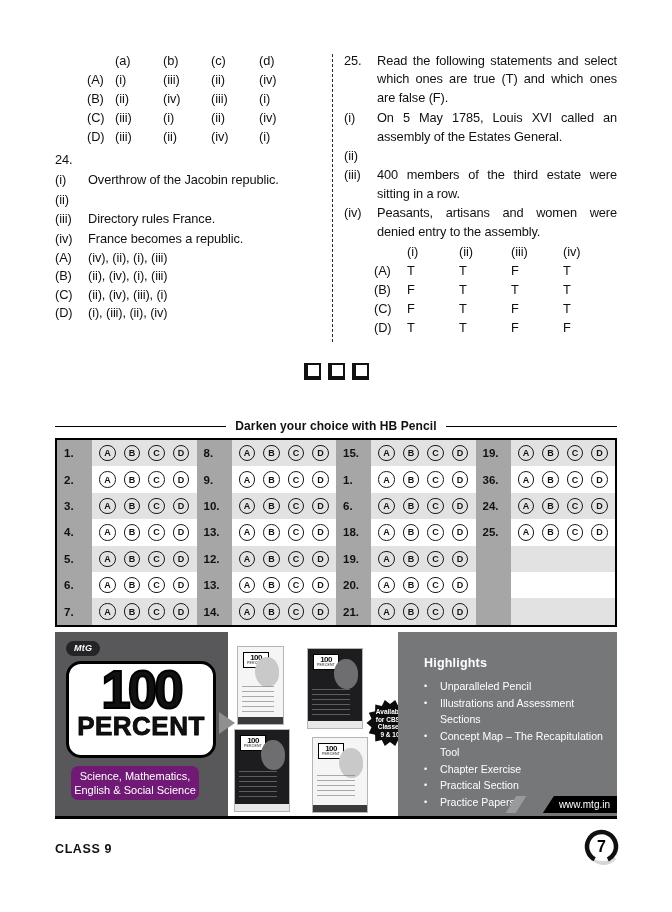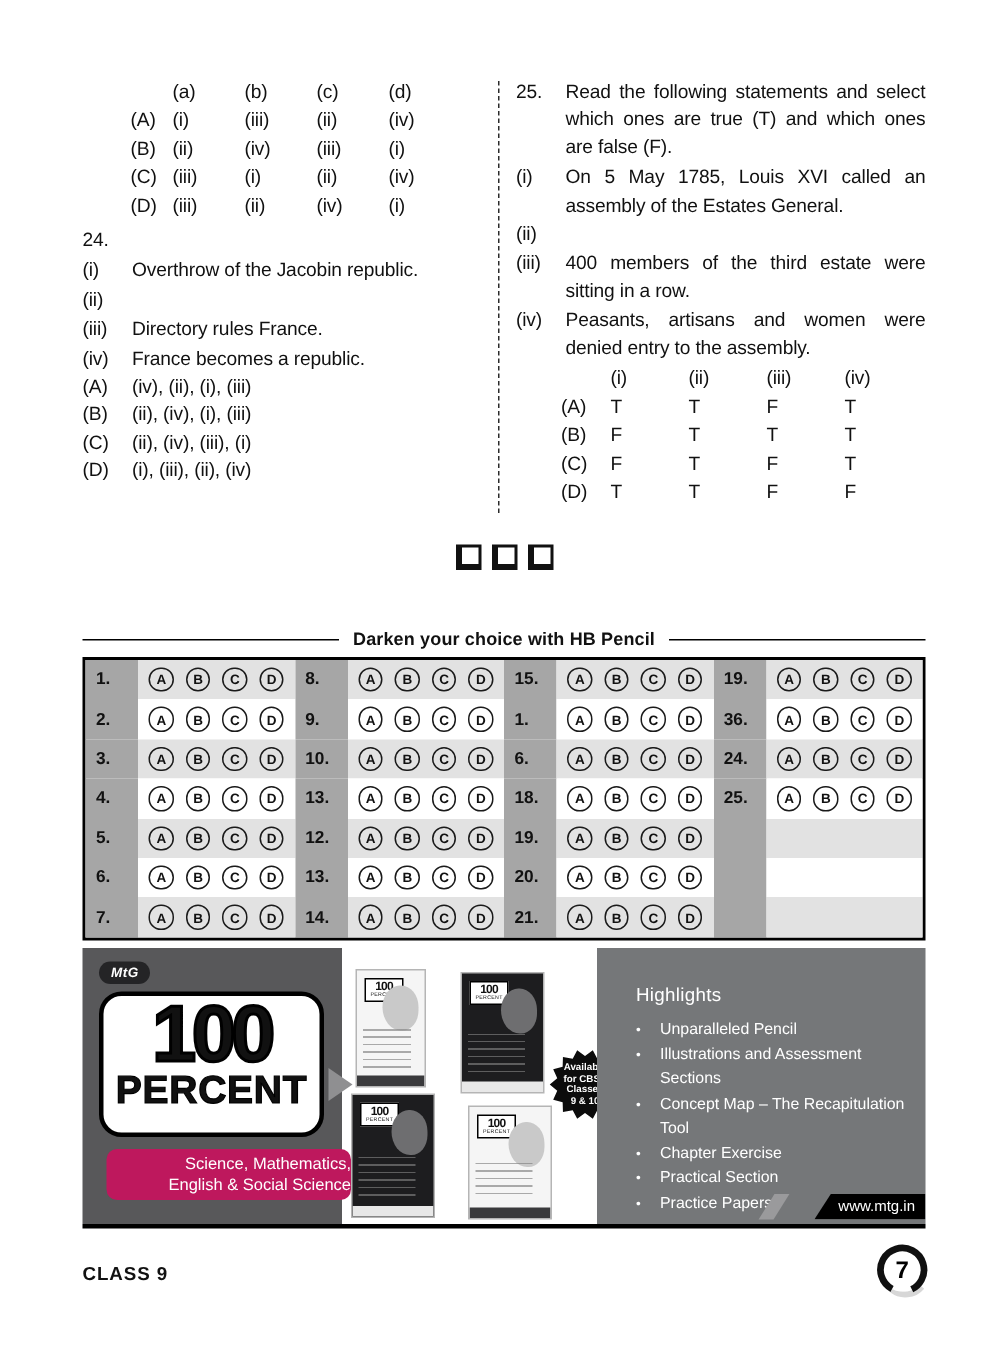--- a/index.html
+++ b/index.html
@@ -66,22 +66,22 @@
     position:absolute;left:11px;top:9px;background:#242426;color:#fff;border-radius:9px;
     font-size:9px;font-weight:bold;font-style:italic;padding:2px 8px 3px 8px;letter-spacing:0.3px;
   }
   .logo-card{
     position:absolute;left:11px;top:29px;width:150px;height:97px;background:#fff;
     border:3.5px solid #000;border-radius:15px;box-sizing:border-box;text-align:center;overflow:hidden;
   }
   .logo-100{font-weight:700;font-size:53px;line-height:50px;letter-spacing:-3px;-webkit-text-stroke:2px #000;margin-top:1px;}
   .logo-percent{font-weight:700;font-size:26px;line-height:26px;letter-spacing:0.5px;-webkit-text-stroke:0.8px #000;margin-top:-2px;}
   .subjects-pill{
-    position:absolute;left:16px;top:134px;width:163px;height:34px;background:#be185d;border-radius:7px;
-    color:#fff;text-align:right;font-size:11px;line-height:13.5px;box-sizing:border-box;padding-top:4px;
+    position:absolute;left:16px;top:134px;width:128px;height:34px;background:#701a75;border-radius:7px;
+    color:#fff;text-align:center;font-size:11px;line-height:13.5px;box-sizing:border-box;padding-top:4px;
   }
   .b-arrow{position:absolute;left:164px;top:80px;width:0;height:0;
     border-left:16px solid #8f8f91;border-top:11px solid transparent;border-bottom:11px solid transparent;}
   
   #covers .cover{position:absolute;box-shadow:0 0 0 1px #b5b5b5;overflow:hidden;}
   .cover.vlight{background:#f5f5f5;}
   .cover.vdark{background:#1d1d1f;}
   .cover.c0{left:183px;top:15px;width:45px;height:77px;}
   .cover.c1{left:253px;top:17px;width:54px;height:79px;}
   .cover.c2{left:180px;top:98px;width:54px;height:81px;}
@@ -97,21 +97,21 @@
   .cover .bbar{position:absolute;left:0;bottom:0;width:100%;height:7px;}
   .cover.vlight .bbar{background:#3a3a3c;}
   .cover.vdark .bbar{background:#e8e8e8;}
   
   .burst{position:absolute;left:311px;top:67px;width:48px;height:48px;}
   .burst svg{position:absolute;left:0;top:0;}
   .burst .btxt{position:absolute;left:0;top:9px;width:48px;text-align:center;color:#fff;
     font-size:6.5px;line-height:7.6px;font-weight:bold;}
   
   .hl{position:absolute;left:26px;top:24px;right:10px;color:#fff;}
-  .hl-title{font-weight:normal;font-size:12.5px;margin-bottom:8px;letter-spacing:0.2px;}
+  .hl-title{font-weight:bold;font-size:12.5px;margin-bottom:8px;letter-spacing:0.2px;}
   .hl ul{list-style:none;margin:0;padding:0;}
   .hl li{font-size:10.6px;line-height:16.5px;display:flex;}
   .hl li .dot{width:16px;flex:none;font-size:9px;}
   .ribbon{position:absolute;right:0;bottom:3px;height:17px;background:#000;color:#fff;
     font-size:10px;line-height:17px;padding:0 7px 0 16px;
     clip-path:polygon(11px 0,100% 0,100% 100%,0 100%);}
   .ribbon-slash{position:absolute;right:96px;bottom:3px;width:10px;height:17px;background:#9a9a9c;transform:skewX(-32deg);}
 
   
   .footer-left{position:absolute;left:55px;top:842px;font-weight:bold;font-size:12.5px;letter-spacing:0.6px;}

